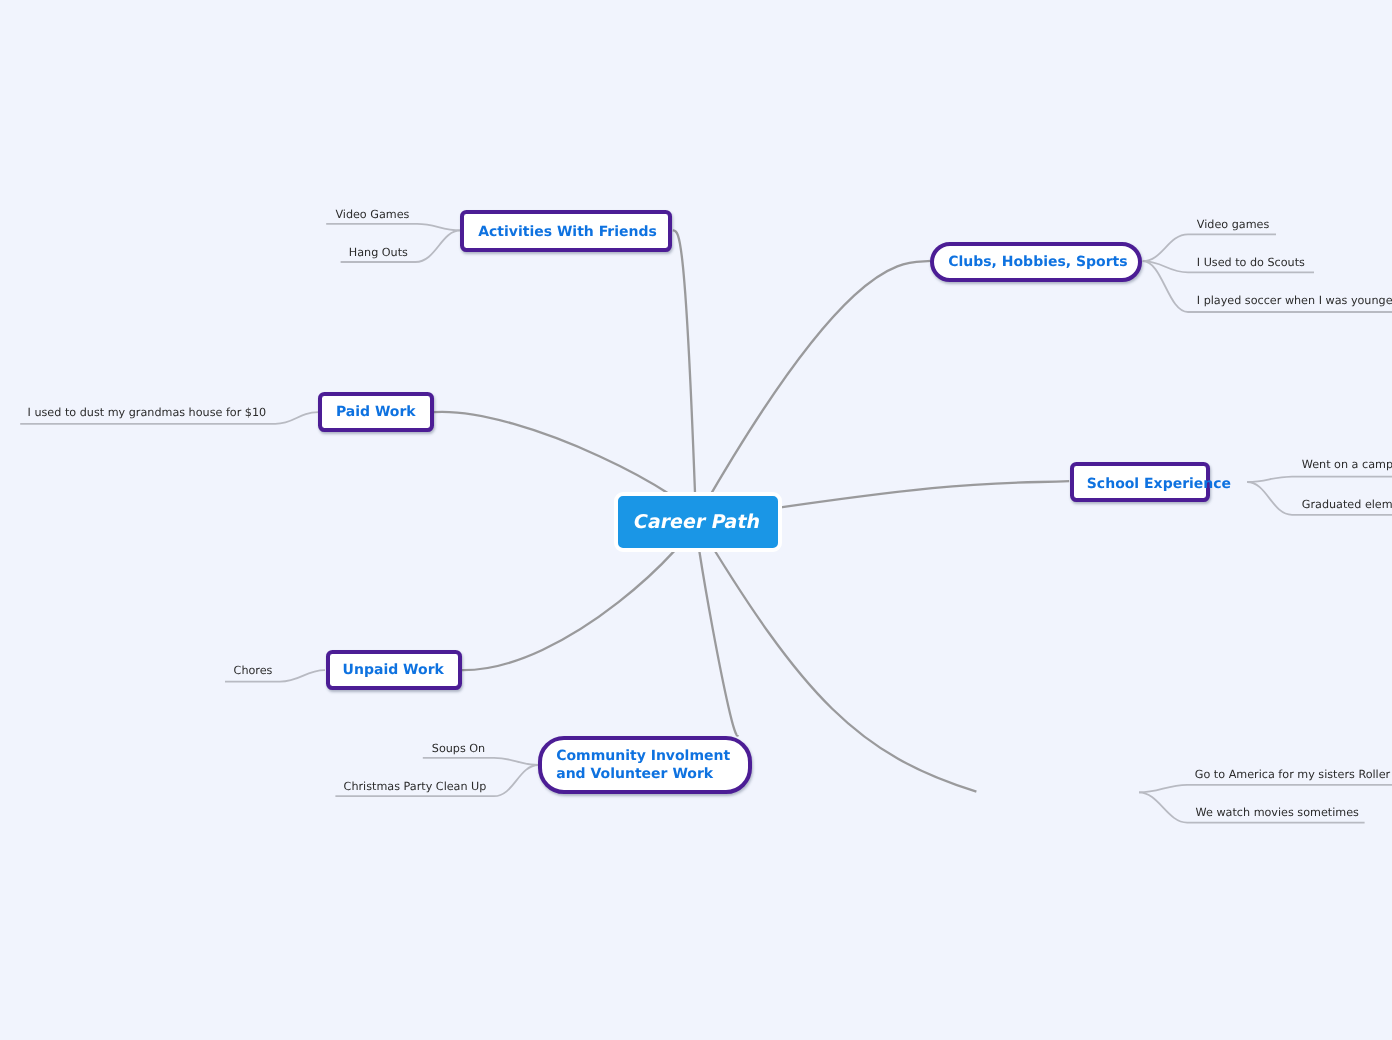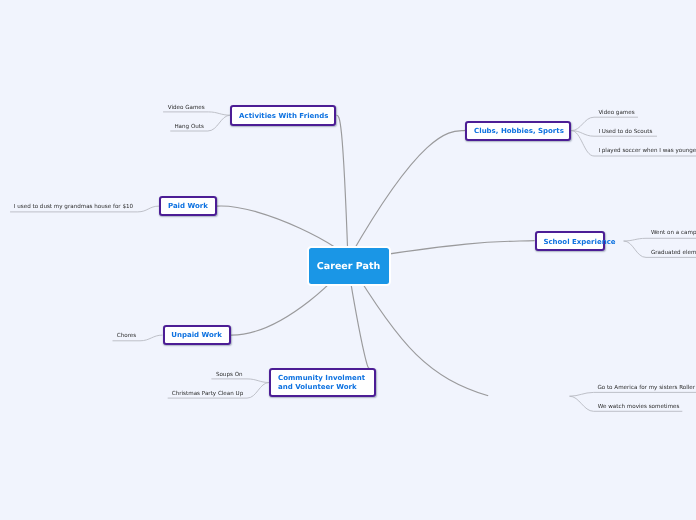--- a/index.html
+++ b/index.html
@@ -44,28 +44,28 @@
       <path d="M696 238.3 H 646 C 636 238.3, 633.5 241, 623.6 241"></path>
       <path d="M696 257.4 H 646 C 636 257.4, 633.5 241, 623.6 241"></path>
       <path d="M112.5 340.8 H 140 C 150 340.8, 152.7 335.1, 162.5 335.1"></path>
       <path d="M211.4 378.9 H 247 C 257 378.9, 259.3 382.5, 269.3 382.5"></path>
       <path d="M167.7 398.1 H 247 C 257 398.1, 259.3 382.5, 269.3 382.5"></path>
       <path d="M696 392.4 H 593.6 C 583.6 392.4, 579.4 396.2, 569.5 396.2"></path>
       <path d="M682.3 411.3 H 593.6 C 583.6 411.3, 579.4 396.2, 569.5 396.2"></path>
     </g>
   </svg>
 
-  <div class="node root" style="left:306.5px;top:246px;width:84px;height:40px;">Career Path</div>
+  <div class="node root" style="left:306.5px;top:246px;width:84px;height:30px;font-style:italic;">Career Path</div>
 
   <div class="node branch" style="left:230.3px;top:105.2px;width:106.1px;height:20.8px;"><span class="ml">Activities With Friends</span></div>
-  <div class="node branch" style="left:465.3px;top:120.6px;width:106.1px;height:20.5px;"><span class="ml">Clubs, Hobbies, Sports</span></div>
+  <div class="node branch" style="left:465.3px;top:120.6px;width:106.1px;height:20.5px;border-radius:10px;"><span class="ml">Clubs, Hobbies, Sports</span></div>
   <div class="node branch" style="left:159.2px;top:196.2px;width:57.4px;height:19.8px;justify-content:center;"><span class="ml">Paid Work</span></div>
   <div class="node branch" style="left:534.6px;top:231.2px;width:70px;height:20.3px;"><span class="ml">School Experience</span></div>
   <div class="node branch" style="left:162.5px;top:325.2px;width:68.0px;height:20.0px;"><span class="ml">Unpaid Work</span></div>
-  <div class="node branch" style="left:269.3px;top:368.1px;width:107.0px;height:28.7px;"><span class="ml">Community Involment<br>and Volunteer Work</span></div>
+  <div class="node branch" style="left:269.3px;top:368.1px;width:107.0px;height:28.7px;border-radius:13px;"><span class="ml">Community Involment<br>and Volunteer Work</span></div>
 
   <div class="leaf" style="left:167.7px;top:104.5px;">Video Games</div>
   <div class="leaf" style="left:174.4px;top:123.5px;">Hang Outs</div>
   <div class="leaf" style="left:598.4px;top:109.8px;">Video games</div>
   <div class="leaf" style="left:598.4px;top:128.9px;">I Used to do Scouts</div>
   <div class="leaf" style="left:598.4px;top:148.2px;">I played soccer when I was younger</div>
   <div class="leaf" style="left:13.8px;top:204.4px;">I used to dust my grandmas house for $10</div>
   <div class="leaf" style="left:650.9px;top:229.8px;">Went on a camp</div>
   <div class="leaf" style="left:650.9px;top:249.9px;">Graduated elementary</div>
   <div class="leaf" style="left:116.8px;top:333px;">Chores</div>

